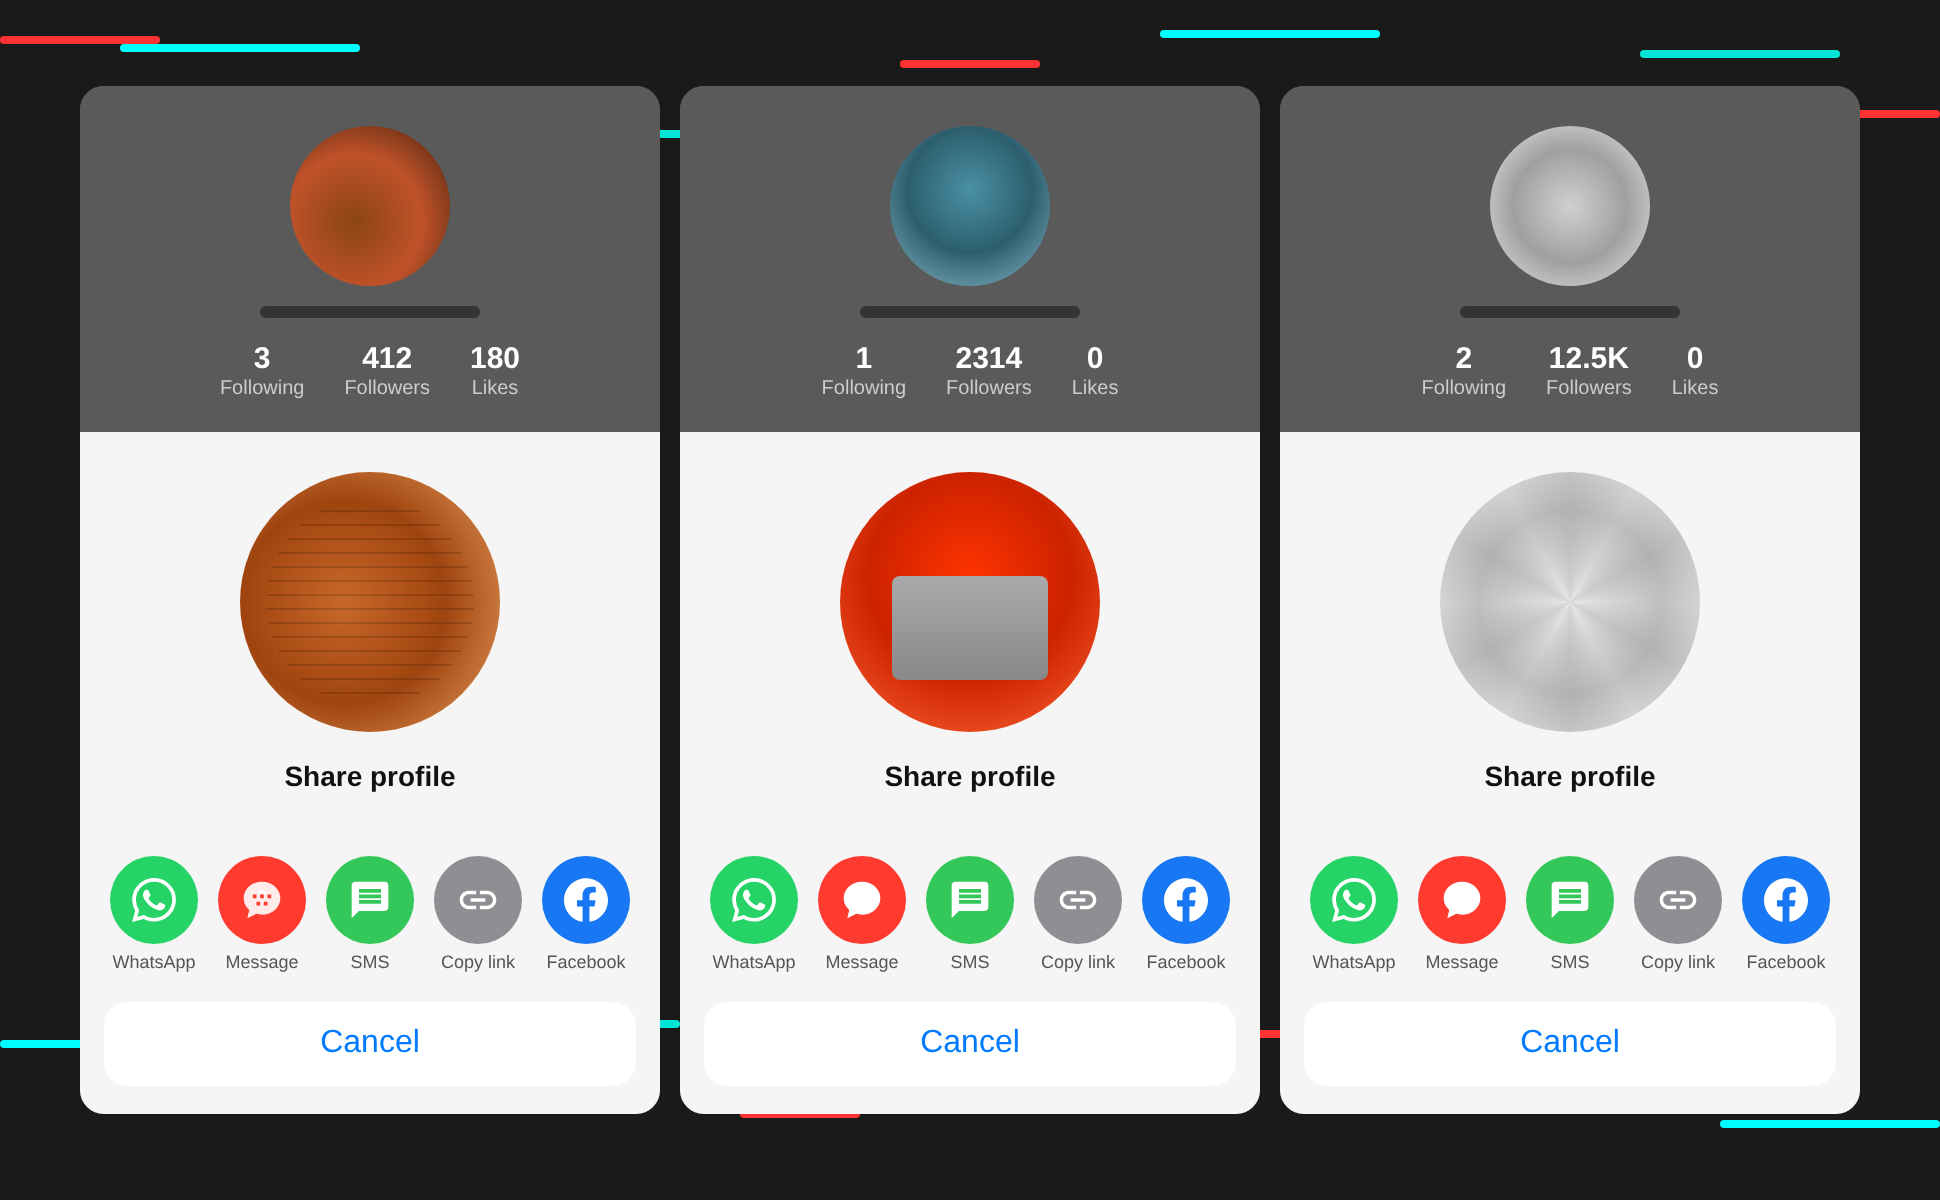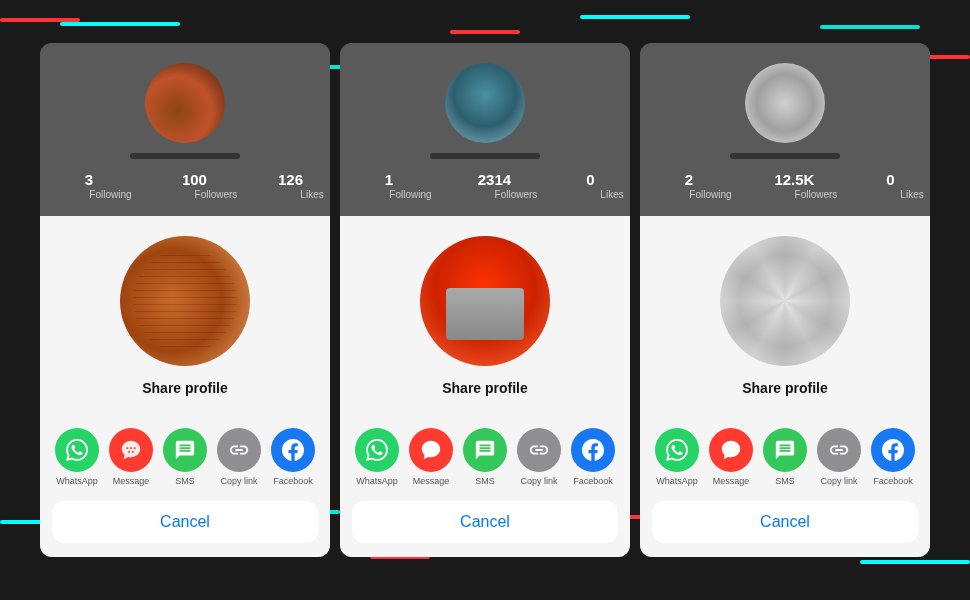--- a/index.html
+++ b/index.html
@@ -95,21 +95,20 @@
     .stat-number {
       font-size: 15px;
       font-weight: 700;
       color: #fff;
       line-height: 1.2;
     }
 
     .stat-label {
       font-size: 10px;
       color: #ccc;
-      margin-left: 43px;
     }
 
     
     .share-sheet {
       background: #f5f5f5;
       display: flex;
       flex-direction: column;
       align-items: center;
       padding: 20px 12px 14px;
     }
@@ -265,25 +264,25 @@
   <div class="phone-card">
     <div class="profile-top">
       <div class="avatar-circle avatar-1"></div>
       <div class="username-bar"></div>
       <div class="stats-row">
         <div class="stat-item">
           <span class="stat-number">3</span>
           <span class="stat-label">Following</span>
         </div>
         <div class="stat-item">
-          <span class="stat-number">100</span>
+          <span class="stat-number">412</span>
           <span class="stat-label">Followers</span>
         </div>
         <div class="stat-item">
-          <span class="stat-number">126</span>
+          <span class="stat-number">180</span>
           <span class="stat-label">Likes</span>
         </div>
       </div>
     </div>
     <div class="share-sheet">
       <div class="share-avatar-large share-avatar-1"></div>
       <div class="share-profile-label">Share profile</div>
       <div class="share-icons-row">
         <div class="share-icon-item">
           <div class="share-icon-circle icon-whatsapp">

